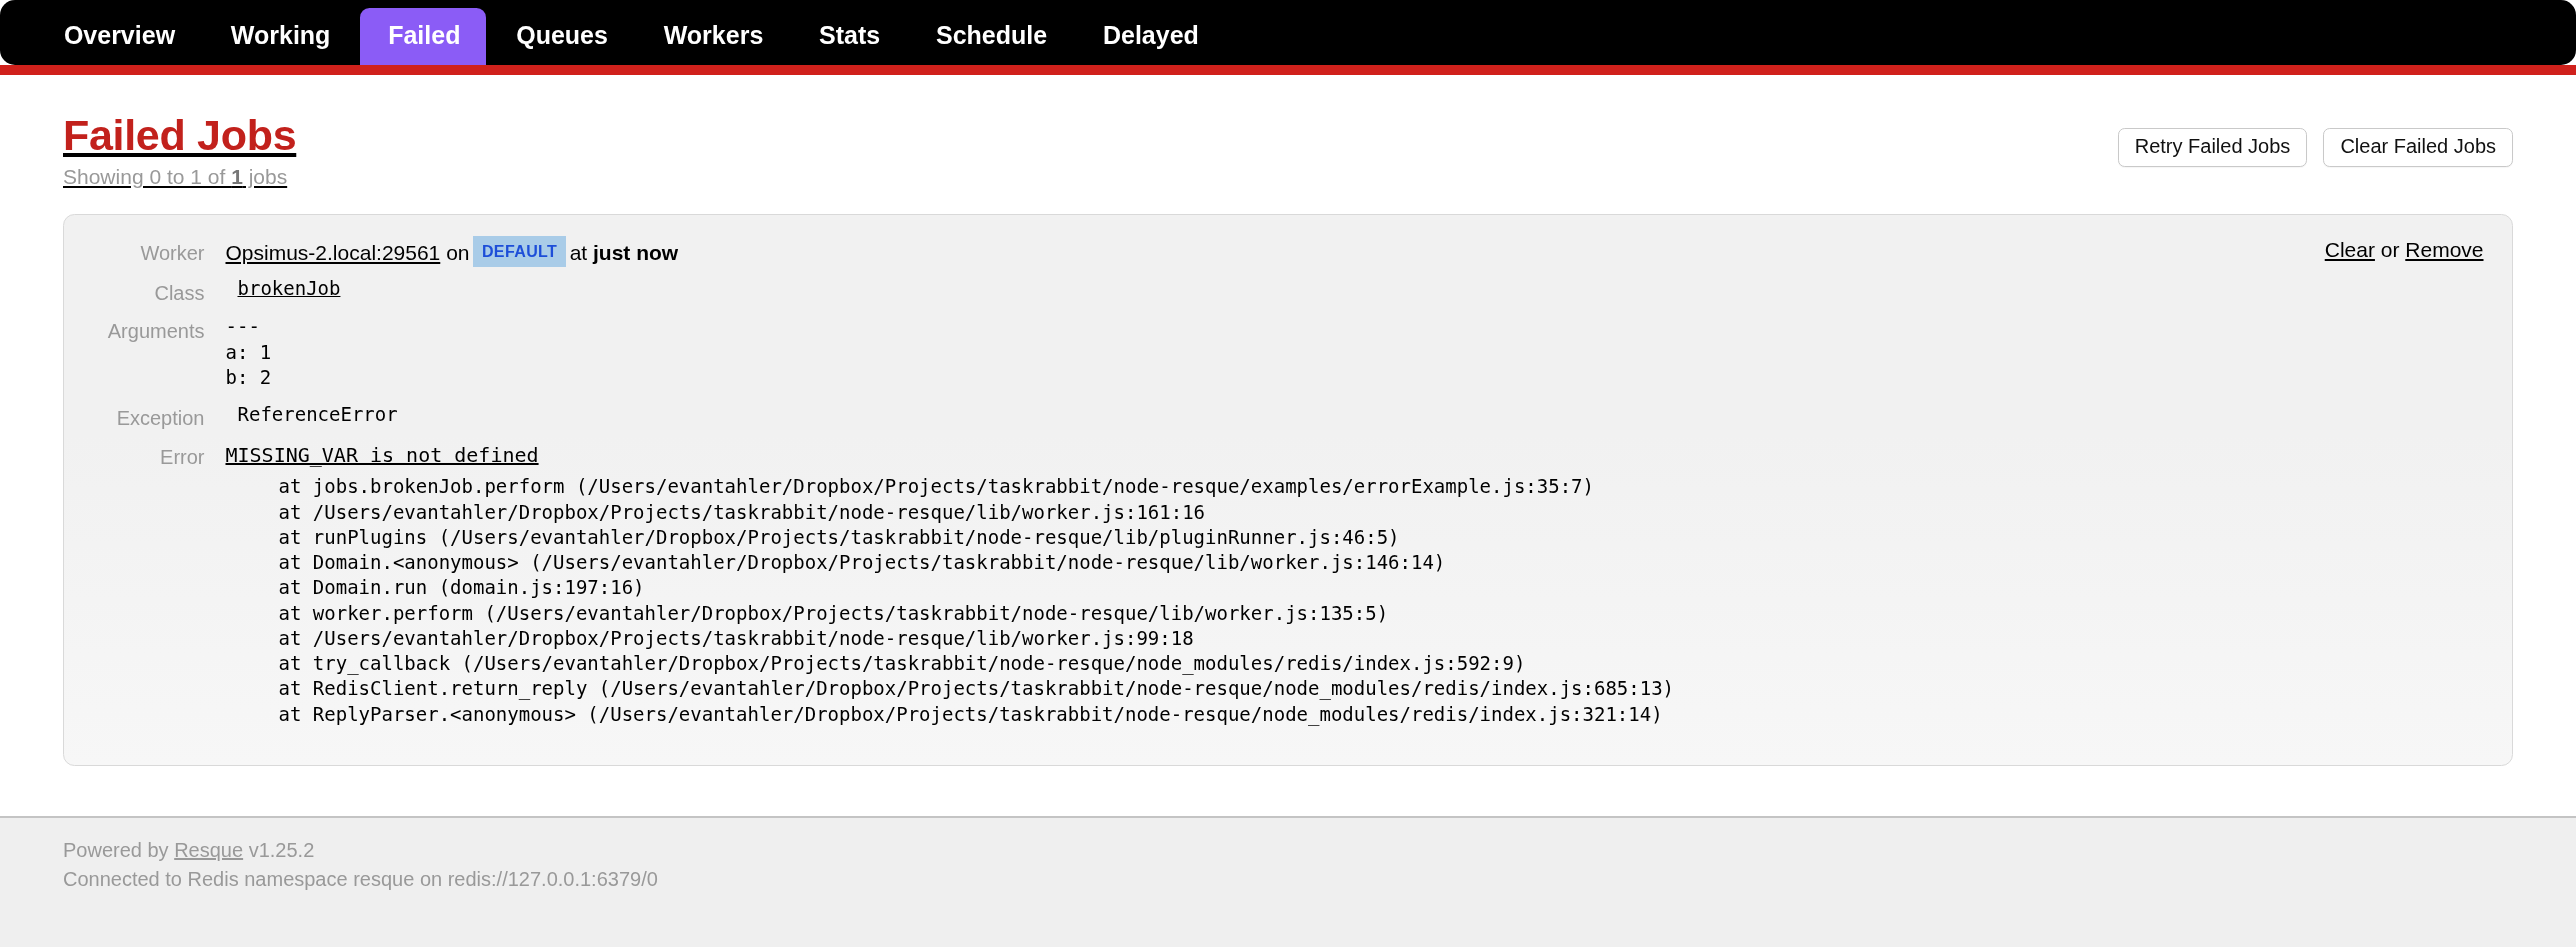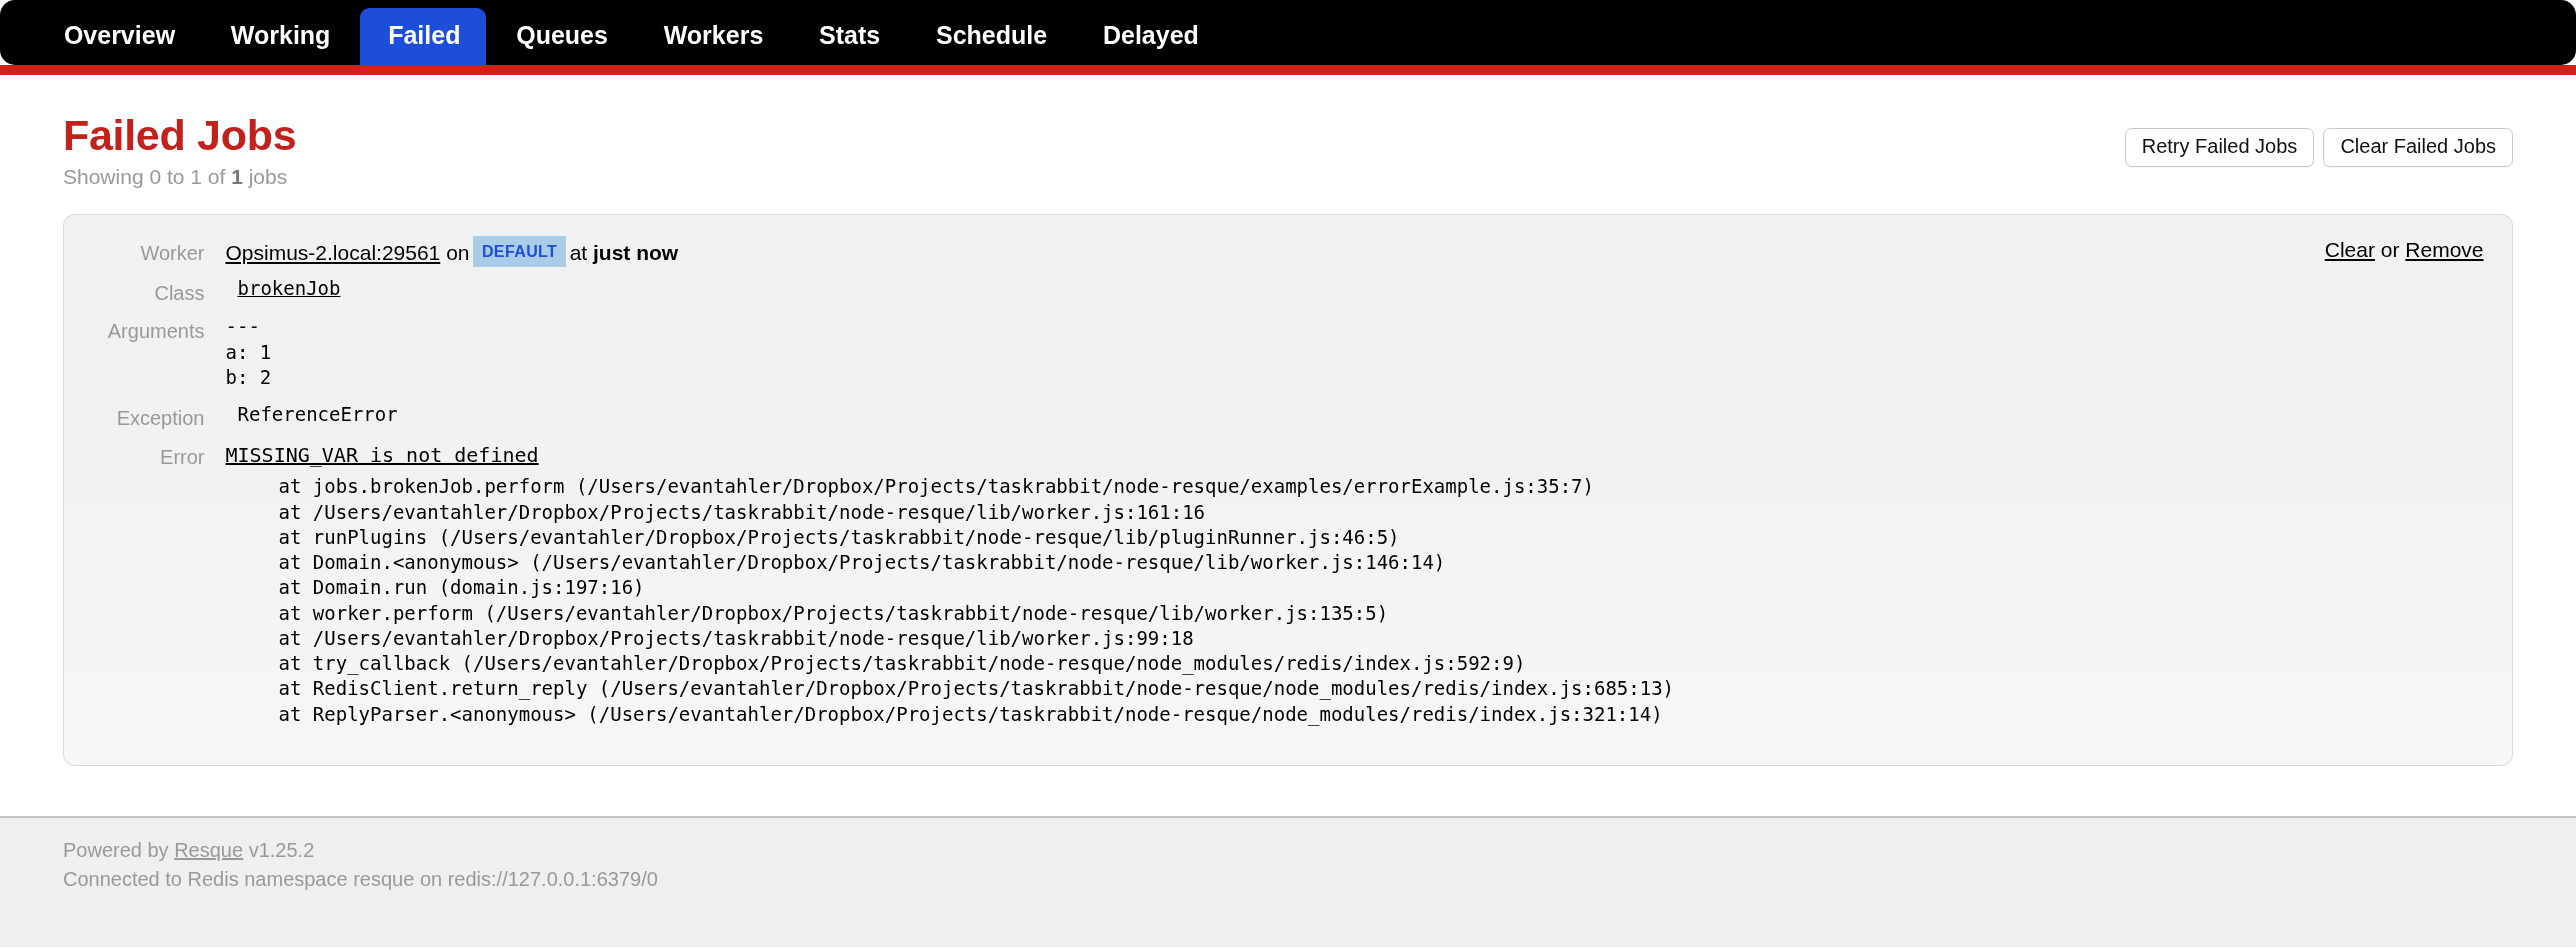--- a/index.html
+++ b/index.html
@@ -36,55 +36,56 @@
     font-weight: bold;
     line-height: 1;
     padding: 15px 26px 17px 26px;
     margin: 0 1.9px;
     text-decoration: none;
     border-radius: 9.5px 9.5px 0 0;
     cursor: pointer;
     white-space: nowrap;
   }
   .nav-item.active {
-    background: #1d4ed8;
+    background: #8b5cf6;
     color: #ffffff;
     padding-left: 28px;
   }
 
   
   #content {
     padding: 9.5px 63px 0 63px;
     background: #ffffff;
     min-height: 751px;
   }
   #page-head {
     position: relative;
     padding-top: 36px;
+    text-decoration: underline;
   }
   #page-title {
     color: #c2211c;
     font-size: 43px;
     font-weight: bold;
     margin: 0 0 5.7px 0;
     letter-spacing: -0.3px;
   }
   #subtitle {
     color: #999999;
     font-size: 21px;
     margin: 0;
   }
   #subtitle b { color: #777777; font-weight: bold; }
 
   #head-actions {
     position: absolute;
     right: 0;
     top: 53px;
     display: flex;
-    gap: 9px;
+    gap: 16px;
   }
   .btn {
     font-family: "Liberation Sans", sans-serif;
     font-size: 20px;
     color: #111111;
     background: #ffffff;
     border: 1px solid #c9c9c9;
     border-radius: 6.7px;
     padding: 6.7px 16px 7.6px 16px;
     cursor: pointer;

